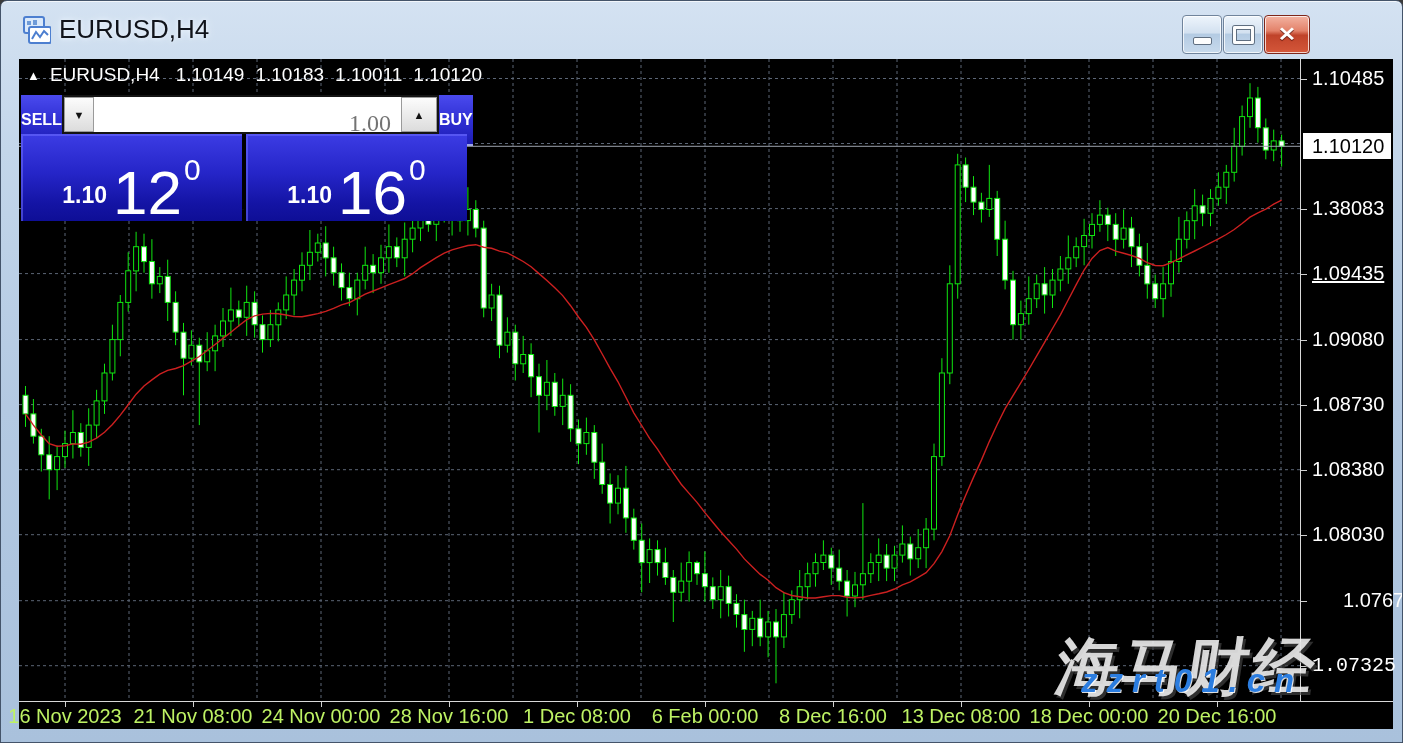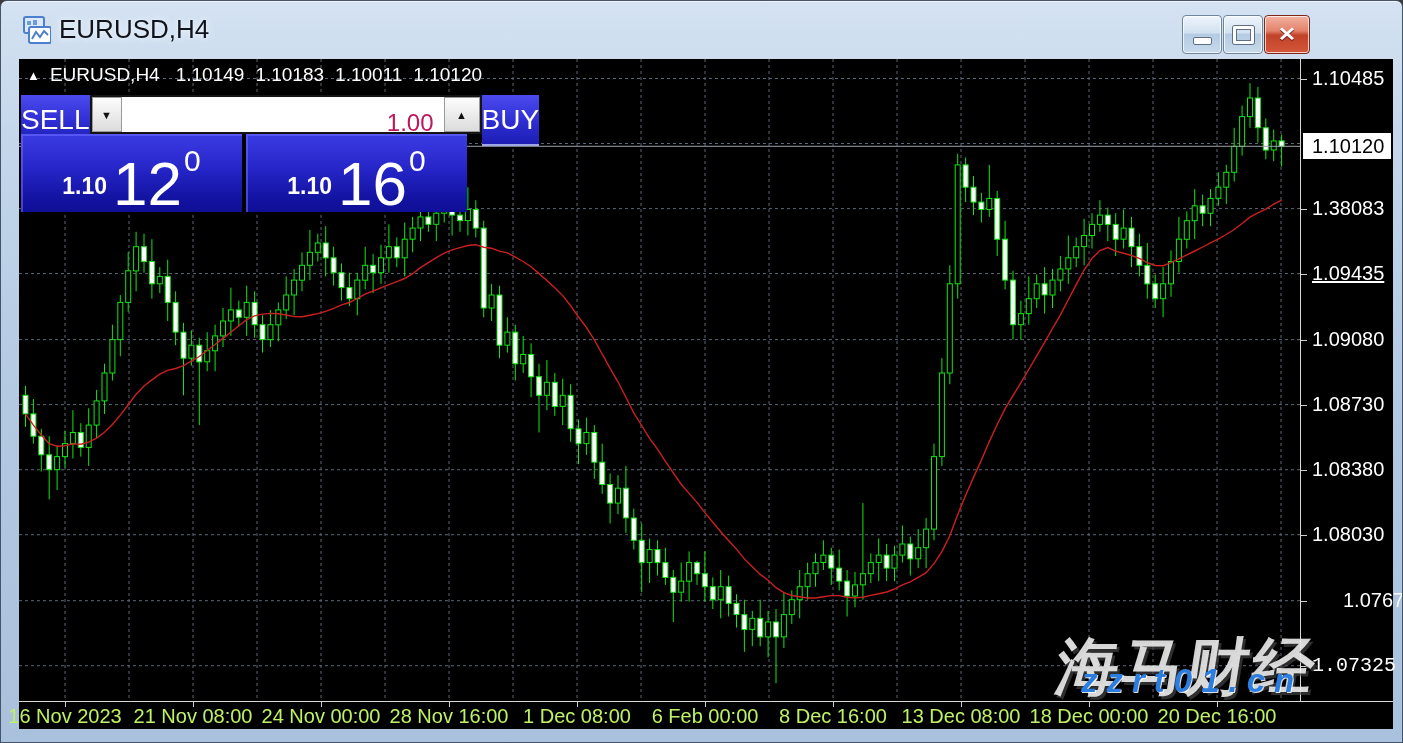--- a/index.html
+++ b/index.html
@@ -39,34 +39,34 @@
   .time-tick{position:absolute;top:0;width:1px;height:5px;background:#cfcfcf;}
   
   #ohlc-line{position:absolute;left:26px;top:63px;display:flex;align-items:center;color:#fff;
     font-size:19px;white-space:nowrap;z-index:5;}
   #collapse-arrow{font-size:13px;margin-right:10px;color:#fff;cursor:pointer;}
   #ohlc-line .sym{margin-right:16px;}
   #ohlc-line .num{margin-right:11px;}
   
   #trade-panel{position:absolute;left:20px;top:94px;width:446px;height:114px;z-index:6;background:#000;}
   #tp-row1{display:flex;height:39px;}
-  .tp-btn{height:51px;display:flex;align-items:center;justify-content:center;color:#fff;font-size:28px;
+  .tp-btn{height:51px;display:flex;align-items:center;justify-content:center;color:#fff;font-size:16px;
     background:linear-gradient(180deg,#4a4aee 0%,#2e2ed2 55%,#1d1db4 100%);
-    border-bottom:2px solid #9fa6e6;box-sizing:border-box;cursor:pointer;}
+    border-bottom:2px solid #9fa6e6;box-sizing:border-box;cursor:pointer;font-weight:bold;}
   #sell-btn{width:108px;}
   #buy-btn{width:108px;}
   .tp-gap{width:3px;background:#000;}
   #vol-spinner{flex:1;display:flex;border:2px solid #141414;box-sizing:border-box;background:#fff;}
   .spin-btn{width:30px;display:flex;align-items:center;justify-content:center;font-size:11px;color:#111;
     background:linear-gradient(180deg,#fcfcfc,#dcdcdc);border:1px solid #9a9a9a;box-sizing:border-box;cursor:pointer;}
   #spin-up{width:36px;}
   #vol-input{flex:1;border:none;outline:none;font-size:24px;text-align:right;padding-right:10px;
-    font-family:Liberation Sans, sans-serif;color:#be185d;min-width:0;margin-top:17px;}
+    font-family:Liberation Serif, serif;color:#737373;min-width:0;margin-top:17px;}
   #tp-row2{display:flex;height:75px;}
-  .px-half{width:221px;height:78px;display:flex;align-items:flex-end;justify-content:center;color:#fff;
+  .px-half{width:221px;height:87px;display:flex;align-items:flex-end;justify-content:center;color:#fff;
     background:linear-gradient(180deg,#3c3ce4 0%,#2525c8 45%,#1414a4 80%,#0e0e96 100%);
     box-shadow:inset 2px 2px 0 rgba(110,110,255,.55);}
   .px-prefix{font-size:23px;font-weight:bold;margin:0 6px 12px 0;}
   .px-big{font-size:62px;line-height:.92;font-weight:400;}
   .px-sup{font-size:30px;margin:0 0 34px 2px;}
   .px-divider{width:4px;background:#000;}
   
   #wm1{position:absolute;left:1056px;top:624px;font-size:62px;font-weight:bold;letter-spacing:3px;
     color:rgba(242,242,242,.88);transform:skewX(-9deg);z-index:9;white-space:nowrap;
     text-shadow:3px 3px 0 rgba(70,70,70,.65);pointer-events:none;}

